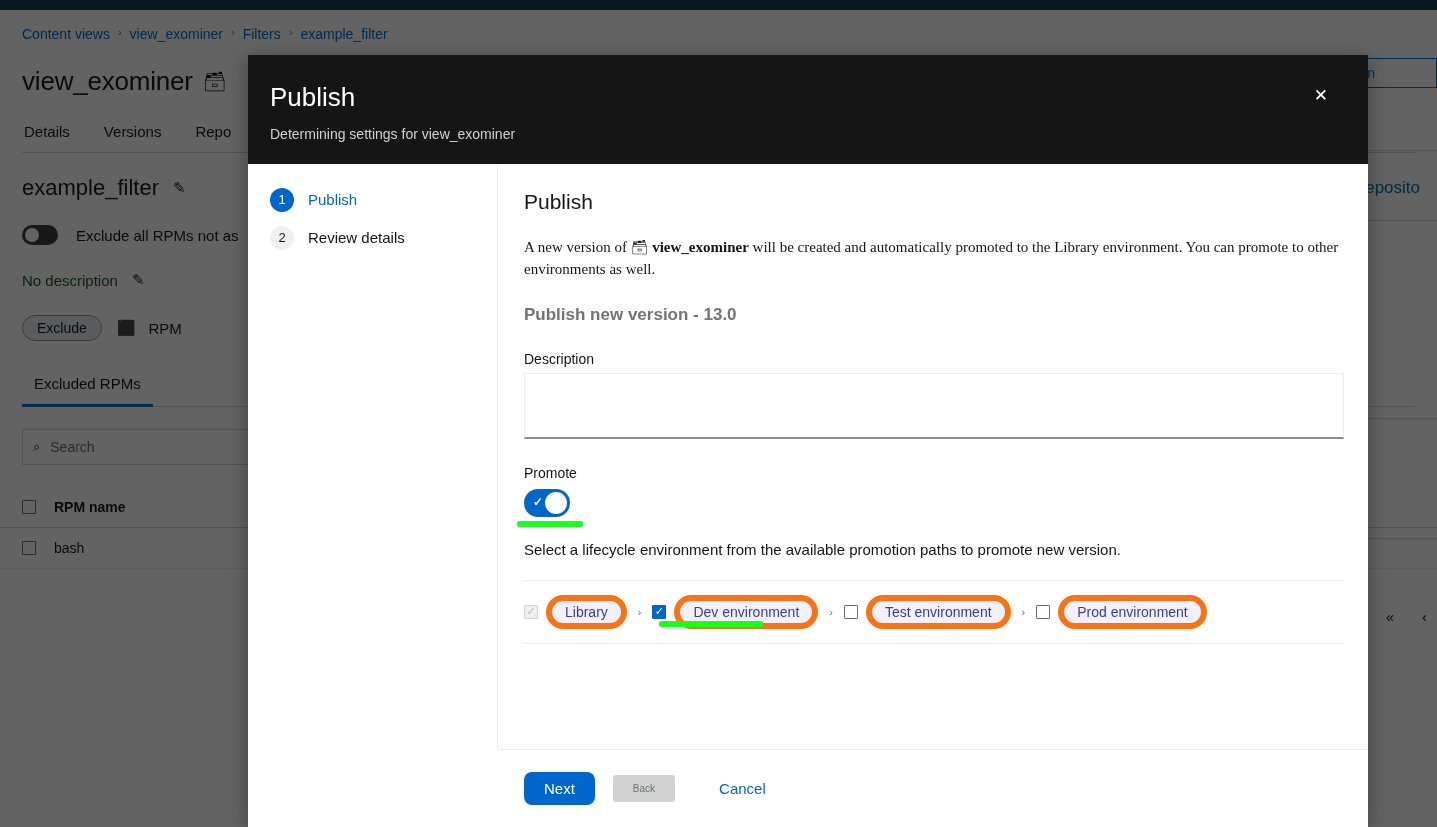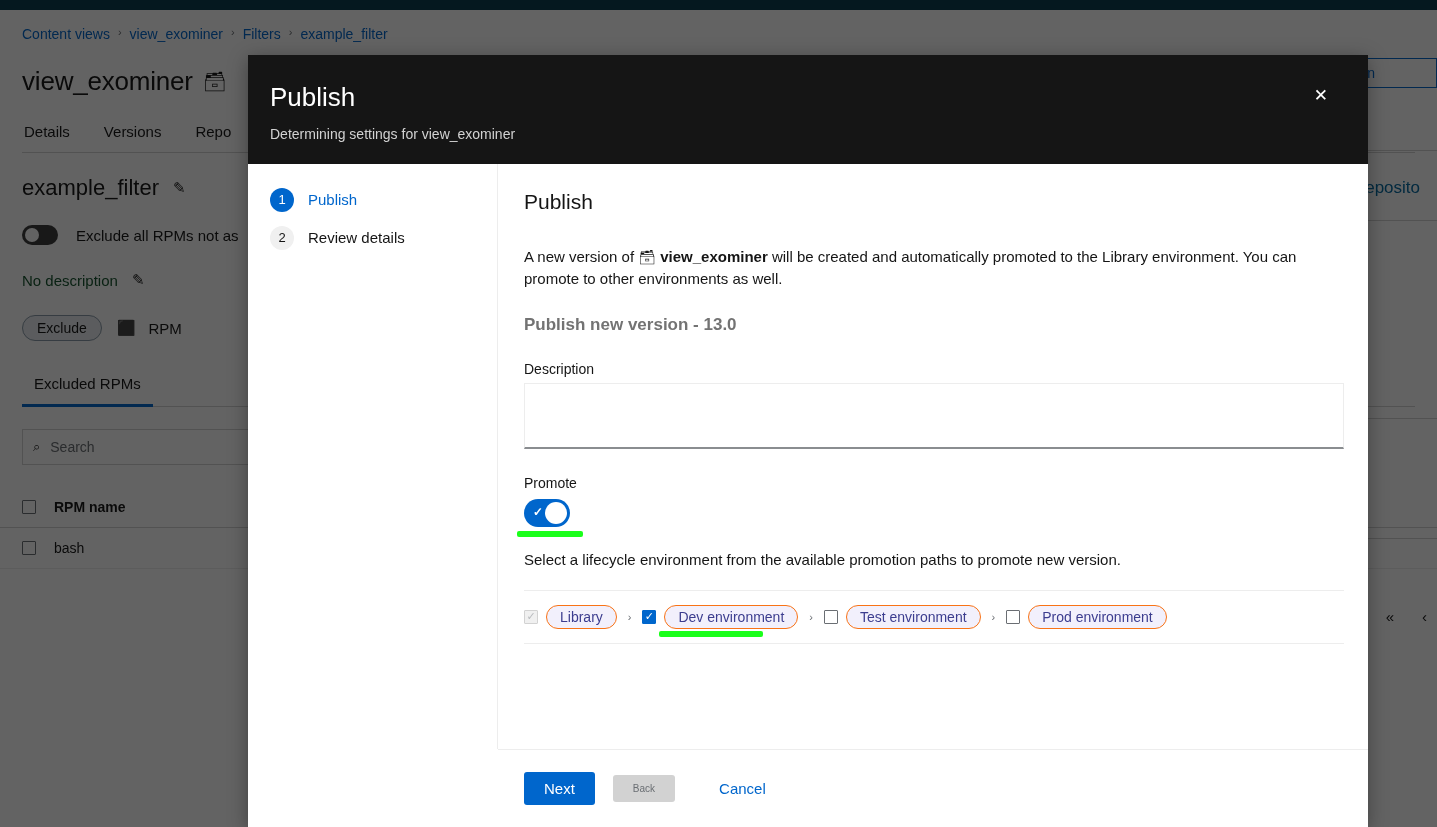--- a/index.html
+++ b/index.html
@@ -164,21 +164,21 @@
   .wiz-label.current { color: #06c; }
 
   .wizard-main {
     flex: 1 1 auto; padding: 26px 26px 0 26px;
     display: flex; flex-direction: column; min-width: 0;
     overflow: hidden;
   }
   .sec-title { font-size: 21px; color: #151515; font-weight: 400; }
   .intro {
     font-size: 15px; color: #151515; line-height: 1.5;
-    margin-top: 32px; max-width: 830px;
+    margin-top: 22px; max-width: 830px; font-family: Liberation Serif, serif;
   }
   .intro .cvname { font-weight: 700; }
   .intro .cvicon { font-size: 14px; }
   .pubver { font-size: 17px; color: #737373; margin-top: 24px; font-weight: bold; }
 
   .field-label { font-size: 14px; color: #151515; margin-top: 26px; margin-bottom: 6px; }
   .desc-area {
     width: 820px; height: 66px;
     border: 1px solid #ededed; border-bottom: 2px solid #8a8d90;
     resize: none; padding: 8px;
@@ -221,37 +221,37 @@
     background: #06c; border-color: #06c;
     display: flex; align-items: center; justify-content: center;
     color: #fff; font-size: 11px; line-height: 1;
   }
   .env-cbx.disabled {
     background: #f0f0f0; border-color: #d2d2d2; color: #b8bbbe;
     display: flex; align-items: center; justify-content: center; font-size: 11px;
     cursor: default;
   }
   .env-pill {
-    border: 1px solid #f97316; background: #f2f0fc; color: #3c3d8f;
+    border: 6px solid #f97316; background: #f2f0fc; color: #3c3d8f;
     border-radius: 20px; padding: 3px 13px; font-size: 14px;
     white-space: nowrap; cursor: pointer;
   }
   .env-arrow { color: #6a6e73; font-size: 11px; margin: 0 3px; }
   .hl-under-dev {
     position: absolute; left: 135px; top: 40px;
     width: 104px; height: 6px; background: #1aff1a; border-radius: 2px;
   }
 
   .modal-footer {
     flex: none; border-top: 1px solid #ededed;
     padding: 22px 26px; display: flex; align-items: center; gap: 18px;
     margin-left: 250px;
   }
   .btn-primary {
-    background: #06c; color: #fff; border: 0; border-radius: 3px;
+    background: #06c; color: #fff; border: 0; border-radius: 8px;
     font-size: 15px; padding: 8px 20px; cursor: pointer;
     font-family: "Liberation Sans", sans-serif;
   }
   .btn-disabled {
     background: #d2d2d2; color: #6a6e73; border: 0; border-radius: 3px;
     font-size: 10px; padding: 8px 20px; cursor: default;
     font-family: "Liberation Sans", sans-serif;
   }
   .btn-link {
     background: transparent; border: 0; color: #06c; font-size: 15px;

